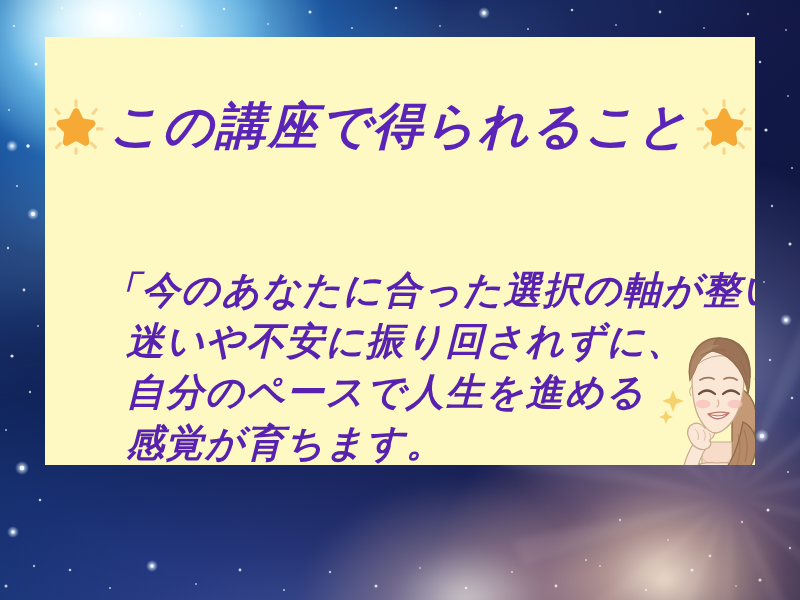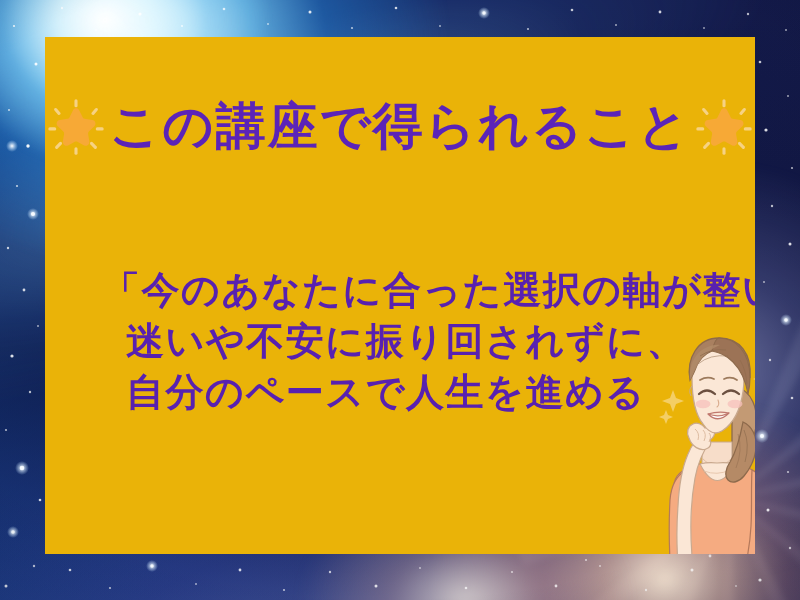--- a/index.html
+++ b/index.html
@@ -73,23 +73,24 @@
   }
   .stars{ position:absolute; inset:0; }
   .stars svg{ display:block; }
   .vignette{
     position:absolute; inset:0;
     background:radial-gradient(125% 105% at 50% 45%, rgba(0,0,0,0) 52%, rgba(4,8,28,.45) 100%);
   }
 
   
   .card{
-    position:absolute; left:45px; top:37px; width:710px; height:517px;
-    background:#eab308;
+    position:absolute; left:45px; top:37px; width:710px; height:428px;
+    background:#fef9c3;
     overflow:hidden;
+    font-style:italic;
   }
 
   
   .title-row{
     position:absolute; left:0; top:58px; width:710px;
     display:flex; align-items:center; justify-content:center; gap:4px;
   }
   .title-text{
     font-family:"DejaVu Sans","Liberation Sans",sans-serif;
     font-size:50px; font-weight:bold;
@@ -267,20 +268,21 @@
           </g>
           <path d="M32 13.5c1.6 0 2.7 1.0 3.4 2.4l3.6 7.2c.4.8 1.1 1.3 2.0 1.5l7.9 1.2c3.1.5 4.3 4.2 2.1 6.4l-5.7 5.6c-.6.6-.9 1.5-.8 2.4l1.3 7.9c.5 3.1-2.7 5.4-5.4 3.9l-7.0-3.7c-.8-.4-1.8-.4-2.6 0l-7.0 3.7c-2.7 1.5-5.9-.8-5.4-3.9l1.3-7.9c.1-.9-.2-1.8-.8-2.4l-5.7-5.6c-2.2-2.2-1.0-5.9 2.1-6.4l7.9-1.2c.9-.2 1.6-.7 2.0-1.5l3.6-7.2c.7-1.4 1.8-2.4 3.4-2.4z" fill="#f7a936"></path>
         </svg>
       </span>
     </div>
 
     <div class="body-text">
       <span class="ln">「今のあなたに合った選択の軸が整い、</span>
       <span class="ln indent">迷いや不安に振り回されずに、</span>
       <span class="ln indent">自分のペースで人生を進める</span>
+      <span class="ln indent">感覚が育ちます。</span>
     </div>
 
     <div class="woman">
       <svg viewBox="0 0 165 255" width="165" height="255" aria-hidden="true">
         <defs>
           <clipPath id="clipW">
               <rect x="0" y="0" width="165" height="255"></rect>
             </clipPath>
         </defs>
         <g clip-path="url(#clipW)">

